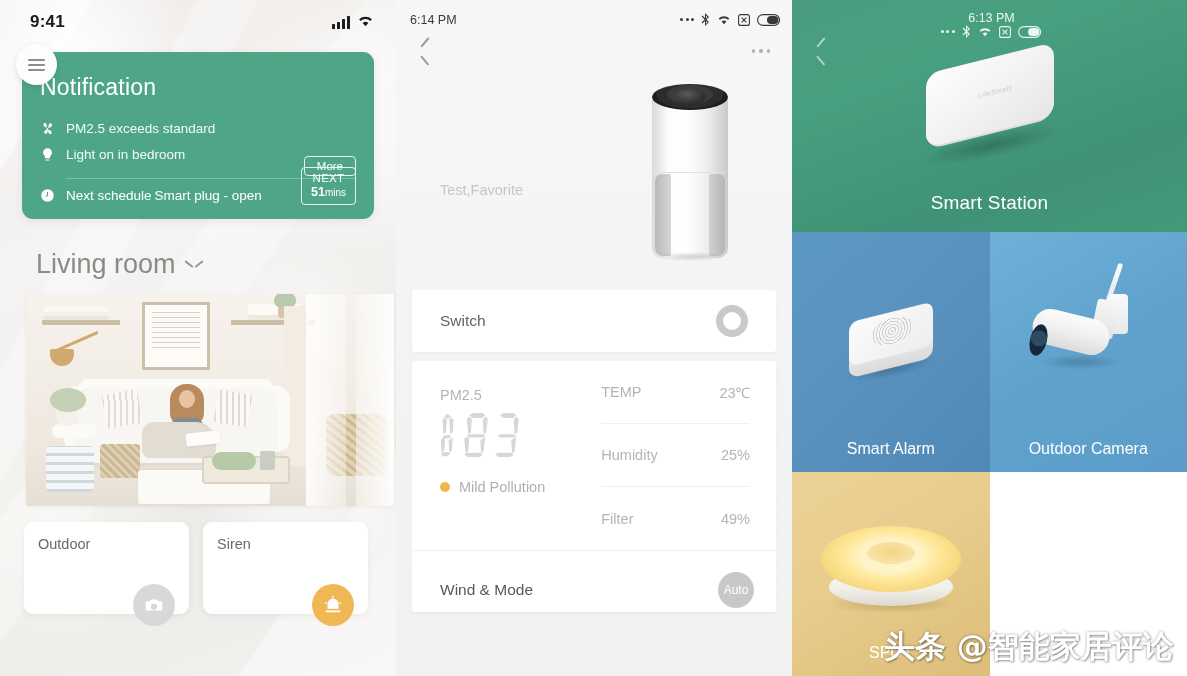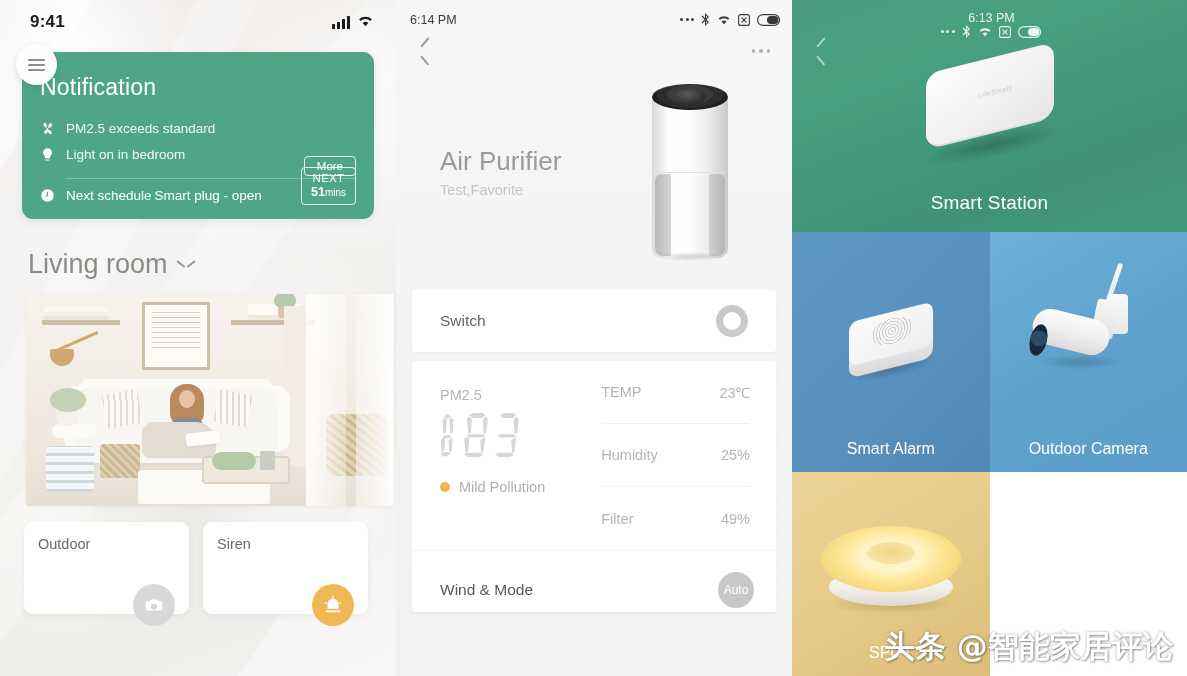--- a/index.html
+++ b/index.html
@@ -79,21 +79,21 @@
     border: 1px solid rgba(255,255,255,.85); border-radius: 4px;
     padding: 3px 9px; text-align: center; line-height: 1.25;
   }
   .next-btn .nb1 { font-size: 11.5px; letter-spacing: .3px; }
   .next-btn .nb2 { font-size: 12.5px; font-weight: 600; }
   .next-btn .nb2 small { font-size: 10px; font-weight: 400; }
 
   .room-head {
     position: relative; z-index: 3;
     display: flex; align-items: center; gap: 10px;
-    padding: 0 28px; margin-top: 30px;
+    padding: 0 36px; margin-top: 30px;
   }
   .room-name { font-size: 27px; color: #8c8a88; font-weight: 400; }
   .chev-d { width: 16px; height: 9px; position: relative; }
   .chev-d::before, .chev-d::after {
     content:""; position:absolute; top: 0; width: 10px; height: 2px;
     background: #9a9896; border-radius: 1px;
   }
   .chev-d::before { left: -1px; transform: rotate(38deg); transform-origin: left center; }
   .chev-d::after  { right: -1px; transform: rotate(-38deg); transform-origin: right center; }
 
@@ -513,21 +513,20 @@
     <div class="ap-nav">
       <span class="back-chev"></span>
       <span class="kebab">
           <i></i>
           <i></i>
           <i></i>
         </span>
     </div>
 
     <div class="ap-hero">
-      <div class="ap-title">Air Purifier</div>
       <div class="ap-sub">Test,Favorite</div>
       <div class="purifier">
         <div class="pf-body"></div>
         <div class="pf-vent-l"></div>
           <div class="pf-vent-r"></div>
           <div class="pf-seam"></div>
         <div class="pf-top-ring"></div>
           <div class="pf-top"></div>
           <div class="pf-knob"></div>
         <div class="pf-shadow"></div>

